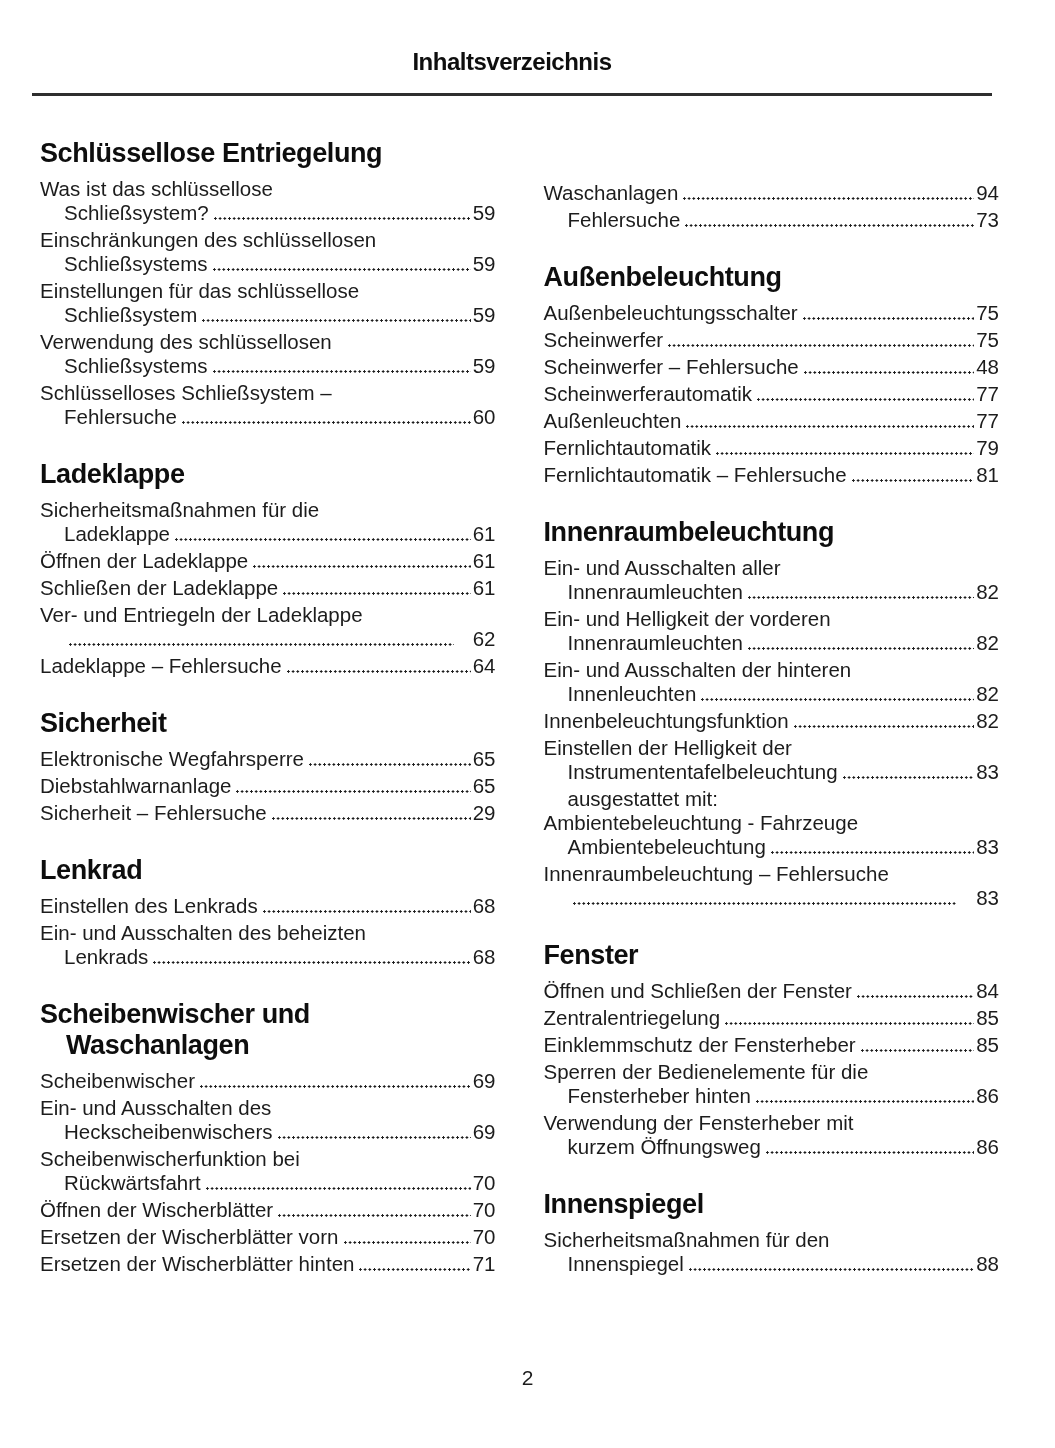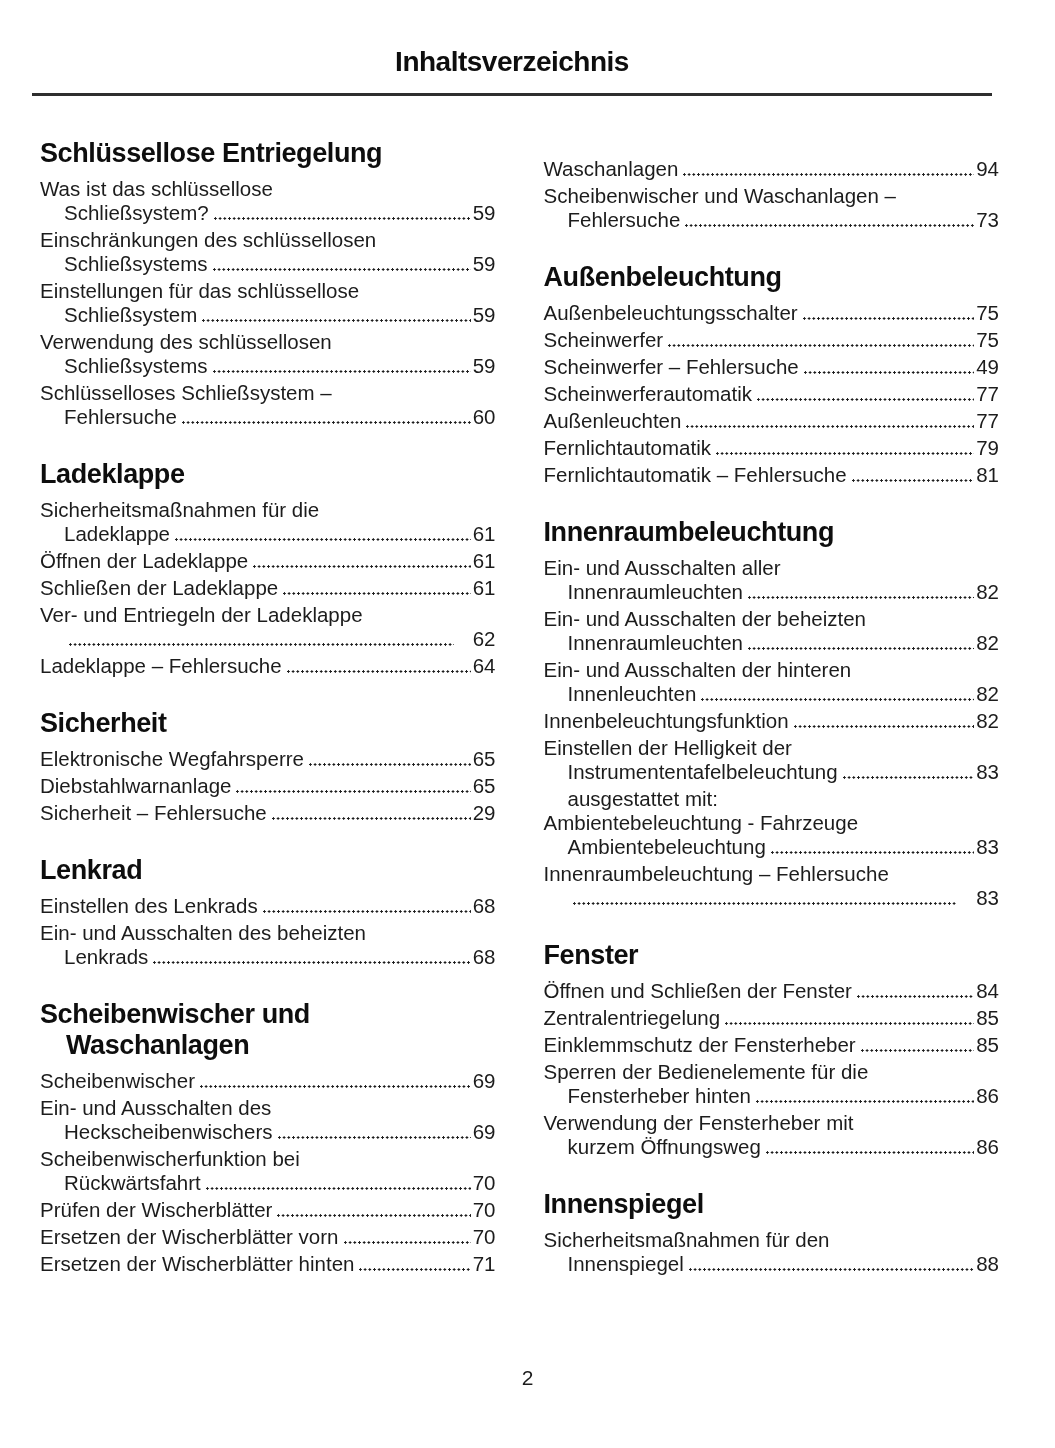--- a/index.html
+++ b/index.html
@@ -11,21 +11,21 @@
     background: #ffffff;
     font-family: "Liberation Sans", "DejaVu Sans", sans-serif;
     color: var(--ink, #1c1c1c);
     overflow: hidden;
   }
   .title {
     padding-top: 44px;
     margin-left: 32px;
     width: 960px;
     text-align: center;
-    font-size: 28px;
+    font-size: 24px;
     line-height: 36px;
     font-weight: bold;
     letter-spacing: -0.5px;
     color: var(--heading-ink, #0e0e0e);
   }
   .rule {
     margin: 13px 0 0 32px;
     width: 960px;
     height: 0;
     border-top: 3px solid var(--rule, #2e2e2e);
@@ -242,21 +242,21 @@
           <div class="entry">
             <div class="eline">Scheibenwischerfunktion bei</div>
             <div class="eline cont lastline">
               <span class="etext">Rückwärtsfahrt</span>
               <span class="leader"></span>
               <span class="pnum">70</span>
             </div>
           </div>
           <div class="entry">
             <div class="eline lastline">
-              <span class="etext">Prüfen der Wischerblätter</span>
+              <span class="etext">Öffnen der Wischerblätter</span>
               <span class="leader"></span>
               <span class="pnum">70</span>
             </div>
           </div>
           <div class="entry">
             <div class="eline lastline">
               <span class="etext">Ersetzen der Wischerblätter vorn</span>
               <span class="leader"></span>
               <span class="pnum">70</span>
             </div>
@@ -273,21 +273,20 @@
     <div class="col" id="col-right">
         <section class="toc-section">
           <div class="entry">
             <div class="eline lastline">
               <span class="etext">Waschanlagen</span>
               <span class="leader"></span>
               <span class="pnum">94</span>
             </div>
           </div>
           <div class="entry">
-            <div class="eline">Scheibenwischer und Waschanlagen –</div>
             <div class="eline cont lastline">
               <span class="etext">Fehlersuche</span>
               <span class="leader"></span>
               <span class="pnum">73</span>
             </div>
           </div>
         </section>
         <section class="toc-section">
           <h2 class="toc-heading">
             <div class="hline">Außenbeleuchtung</div>
@@ -303,21 +302,21 @@
             <div class="eline lastline">
               <span class="etext">Scheinwerfer</span>
               <span class="leader"></span>
               <span class="pnum">75</span>
             </div>
           </div>
           <div class="entry">
             <div class="eline lastline">
               <span class="etext">Scheinwerfer – Fehlersuche</span>
               <span class="leader"></span>
-              <span class="pnum">49</span>
+              <span class="pnum">48</span>
             </div>
           </div>
           <div class="entry">
             <div class="eline lastline">
               <span class="etext">Scheinwerferautomatik</span>
               <span class="leader"></span>
               <span class="pnum">77</span>
             </div>
           </div>
           <div class="entry">
@@ -348,21 +347,21 @@
           </h2>
           <div class="entry">
             <div class="eline">Ein- und Ausschalten aller</div>
             <div class="eline cont lastline">
               <span class="etext">Innenraumleuchten</span>
               <span class="leader"></span>
               <span class="pnum">82</span>
             </div>
           </div>
           <div class="entry">
-            <div class="eline">Ein- und Ausschalten der beheizten</div>
+            <div class="eline">Ein- und Helligkeit der vorderen</div>
             <div class="eline cont lastline">
               <span class="etext">Innenraumleuchten</span>
               <span class="leader"></span>
               <span class="pnum">82</span>
             </div>
           </div>
           <div class="entry">
             <div class="eline">Ein- und Ausschalten der hinteren</div>
             <div class="eline cont lastline">
               <span class="etext">Innenleuchten</span>

